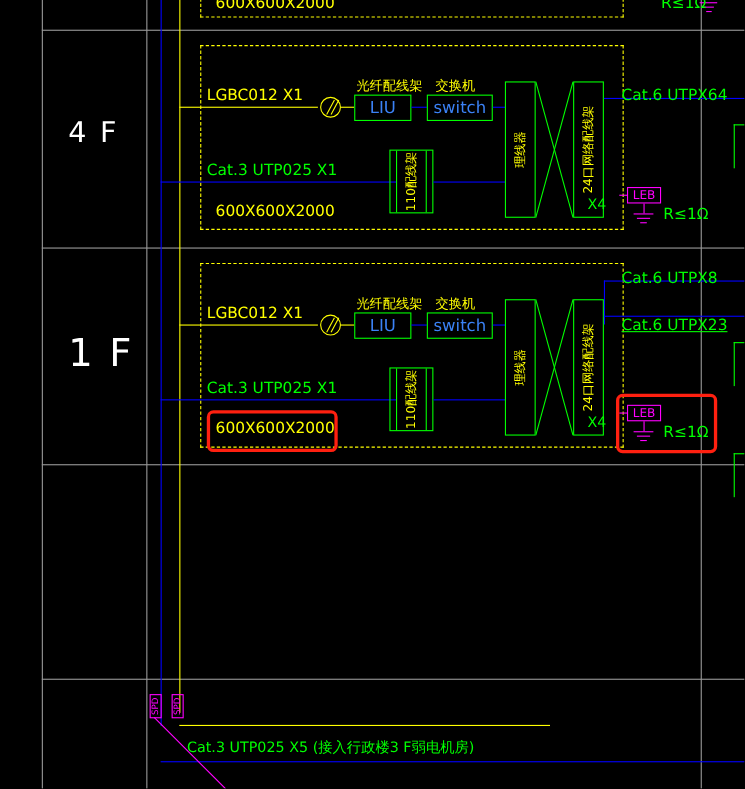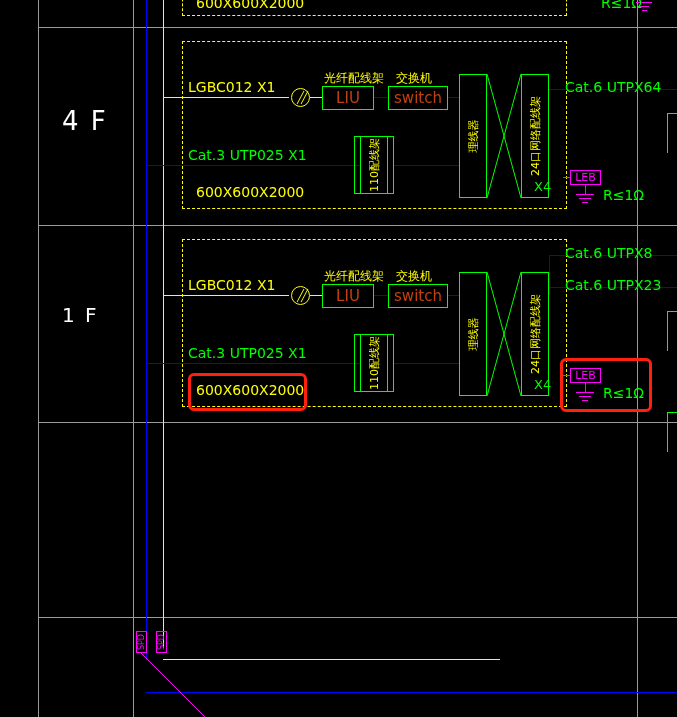--- a/index.html
+++ b/index.html
@@ -20,21 +20,21 @@
   .txt{position:absolute;white-space:nowrap;line-height:1;}
   .t-yellow{color:#ffff00;}
   .t-green{color:#00ff00;}
   .t-white{color:#ffffff;}
 
   
   .cabinet{position:absolute;border:1px dashed #ffff00;box-sizing:border-box;}
 
   
   .gbox{position:absolute;border:1px solid #00ff00;box-sizing:border-box;
-        display:flex;align-items:center;justify-content:center;color:#c2410c;}
+        display:flex;align-items:center;justify-content:center;color:#3b82f6;}
   .ybox{position:absolute;border:1px solid #00ff00;box-sizing:border-box;}
 
   
   .vtxt{position:absolute;left:50%;top:50%;
         transform:translate(-50%,-50%) rotate(-90deg);
         white-space:nowrap;color:#ffff00;line-height:1;}
 
   
   .leb-box{position:absolute;border:1px solid #ff00ff;box-sizing:border-box;
            display:flex;align-items:center;justify-content:center;color:#ff00ff;}
@@ -64,21 +64,21 @@
   <div class="hline grid-line" style="left:38px;top:27px;width:639px;"></div>
   <div class="hline grid-line" style="left:38px;top:225px;width:639px;"></div>
   <div class="hline grid-line" style="left:38px;top:422px;width:639px;"></div>
   <div class="hline grid-line" style="left:38px;top:617px;width:639px;"></div>
 
   <div class="vline grid-line" style="left:38px;top:0px;height:717px;"></div>
   <div class="vline grid-line" style="left:133px;top:0px;height:717px;"></div>
   <div class="vline grid-line" style="left:637px;top:0px;height:717px;"></div>
 
   <div class="txt t-white" style="left:62px;top:108px;font-size:26px;letter-spacing:2px;">4 F</div>
-  <div class="txt t-white" style="left:62px;top:305px;font-size:20px;letter-spacing:2px;">1 F</div>
+  <div class="txt t-white" style="left:62px;top:305px;font-size:35px;letter-spacing:2px;">1 F</div>
 
   <div class="vline blue" style="left:146px;top:0px;height:660px;"></div>
   <div class="vline yellow" style="left:163px;top:0px;height:648px;"></div>
 
   <div class="cabinet" style="left:182px;top:-40px;width:385px;height:56px;"></div>
   <div class="txt t-yellow" style="left:196px;top:-4px;font-size:14px;">600X600X2000</div>
 
   <div class="gnd" style="left:636px;top:2px;width:16px;"></div>
   <div class="gnd" style="left:639px;top:6px;width:10px;"></div>
   <div class="gnd" style="left:642px;top:10px;width:5px;"></div>
@@ -198,21 +198,21 @@
     <line x1="34" y1="0" x2="0" y2="124" stroke="#00ff00" stroke-width="1"></line>
   </svg>
 
   <div class="txt t-green" style="left:534px;top:378px;font-size:13px;">X4</div>
 
   <div class="vline blue" style="left:549px;top:255px;height:40px;"></div>
   <div class="hline blue" style="left:549px;top:255px;width:128px;"></div>
   <div class="txt t-green" style="left:565px;top:246px;font-size:14px;">Cat.6  UTPX8</div>
 
   <div class="hline blue" style="left:549px;top:287px;width:128px;"></div>
-  <div class="txt t-green" style="left:565px;top:278px;font-size:14px;">Cat.6  UTPX23</div>
+  <div class="txt t-green" style="left:565px;top:289px;font-size:14px;text-decoration:underline;">Cat.6  UTPX23</div>
 
   <div class="txt t-yellow" style="left:196px;top:383px;font-size:14px;">600X600X2000</div>
   <div class="redbox" style="left:188px;top:373px;width:119px;height:38px;"></div>
 
   <div class="leb-box" style="left:570px;top:368px;width:31px;height:15px;font-size:11px;">
     <span>LEB</span>
   </div>
   <div class="hline magenta" style="left:563px;top:375px;width:7px;"></div>
   <div class="vline magenta" style="left:585px;top:383px;height:9px;"></div>
   <div class="gnd" style="left:576px;top:392px;width:18px;"></div>
@@ -220,20 +220,21 @@
   <div class="gnd" style="left:582px;top:400px;width:6px;"></div>
   <div class="txt t-green" style="left:603px;top:386px;font-size:14px;">R≤1Ω</div>
   <div class="redbox" style="left:560px;top:358px;width:92px;height:54px;"></div>
 
   <div class="abs" style="left:667px;top:311px;width:10px;height:40px;border-left:1px solid #00ff00;border-top:1px solid #00ff00;box-sizing:border-box;"></div>
   <div class="abs" style="left:667px;top:412px;width:10px;height:40px;border-left:1px solid #00ff00;border-top:1px solid #00ff00;box-sizing:border-box;"></div>
 
   <div class="hline yellow" style="left:163px;top:659px;width:337px;"></div>
 
   <div class="hline blue" style="left:146px;top:692px;width:531px;"></div>
+  <div class="txt t-green" style="left:170px;top:674px;font-size:13px;">Cat.3  UTP025 X5 (接入行政楼3 F弱电机房)</div>
 
   <div class="spd" style="left:136px;top:631px;width:11px;height:22px;">
     <span style="font-size:8px;">SPD</span>
   </div>
   <div class="spd" style="left:156px;top:631px;width:11px;height:22px;">
     <span style="font-size:8px;">SPD</span>
   </div>
 
   <svg class="abs" style="left:140px;top:652px;" width="70" height="65">
     <line x1="0" y1="0" x2="65" y2="65" stroke="#ff00ff" stroke-width="1"></line>

